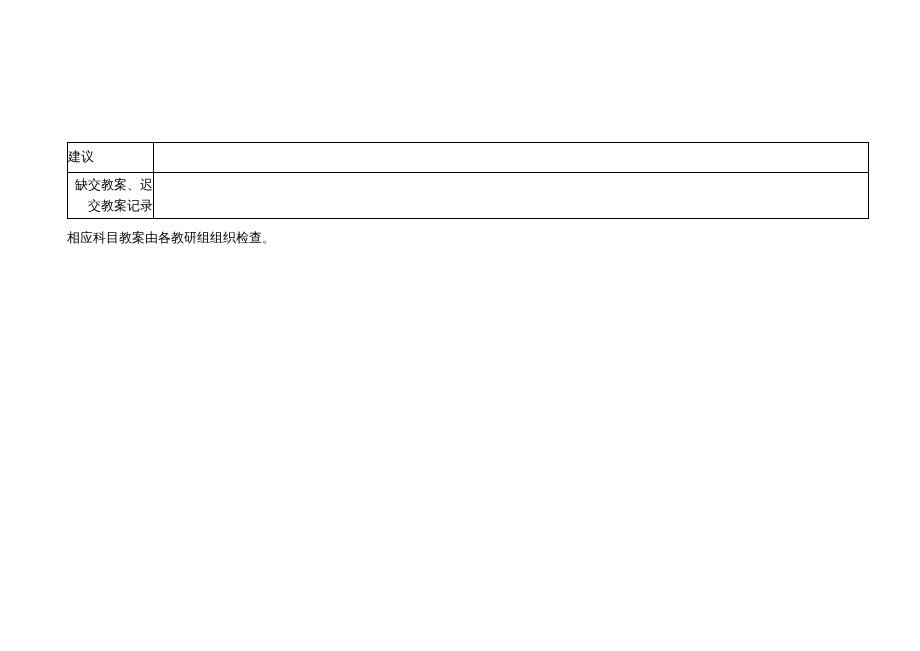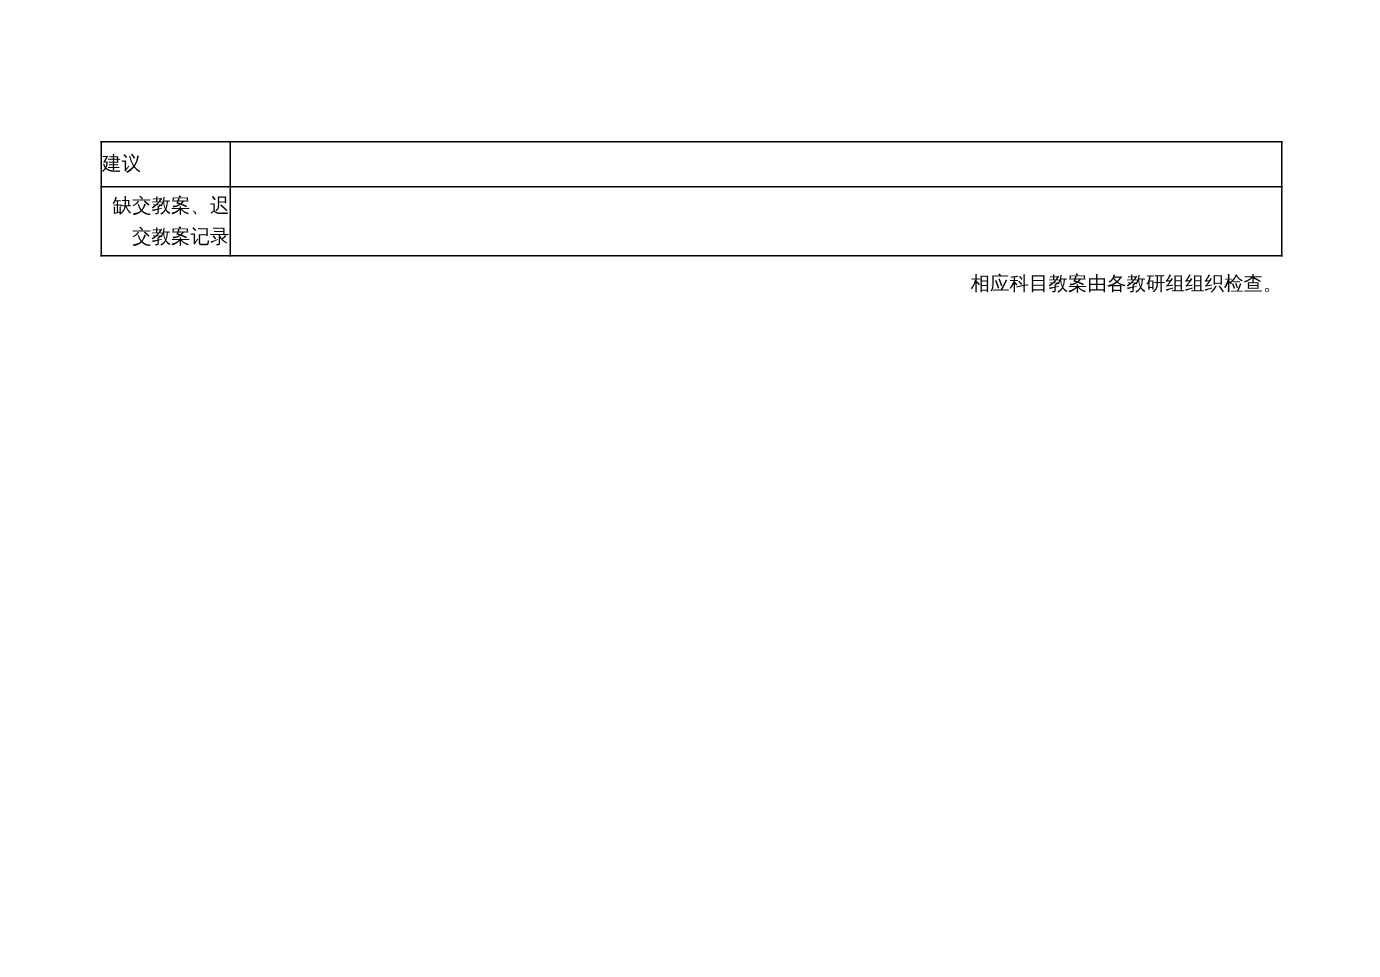--- a/index.html
+++ b/index.html
@@ -12,21 +12,22 @@
       height: 651px;
       background: #ffffff;
       font-family: "SimSun", "宋体", serif;
       font-size: 13px;
       color: #000000;
       position: relative;
     }
     .page-container {
       padding-top: 94px;
       padding-left: 67px;
-      padding-right: 65px;
+      padding-right: 51px;
+      margin-top: 48px;
     }
     .main-table {
       border-collapse: collapse;
       width: 100%;
       table-layout: fixed;
     }
     .main-table td {
       border: 1px solid #000000;
       vertical-align: middle;
       padding: 0;
@@ -41,26 +42,25 @@
       height: 30px;
     }
     .row-2 .label-cell {
       height: 46px;
       text-align: right;
     }
     .content-cell {
       
     }
     .footer-note {
-      text-align: right;
+      text-align: left;
       padding-top: 10px;
       padding-right: 0px;
       font-size: 13px;
       line-height: 1.4;
-      font-family: Liberation Mono, monospace;
     }
   </style>
 </head>
 <body>
 
 <div class="page-container">
   <table class="main-table">
     <tbody>
         <tr class="row-1">
       <td class="label-cell">建议</td>

